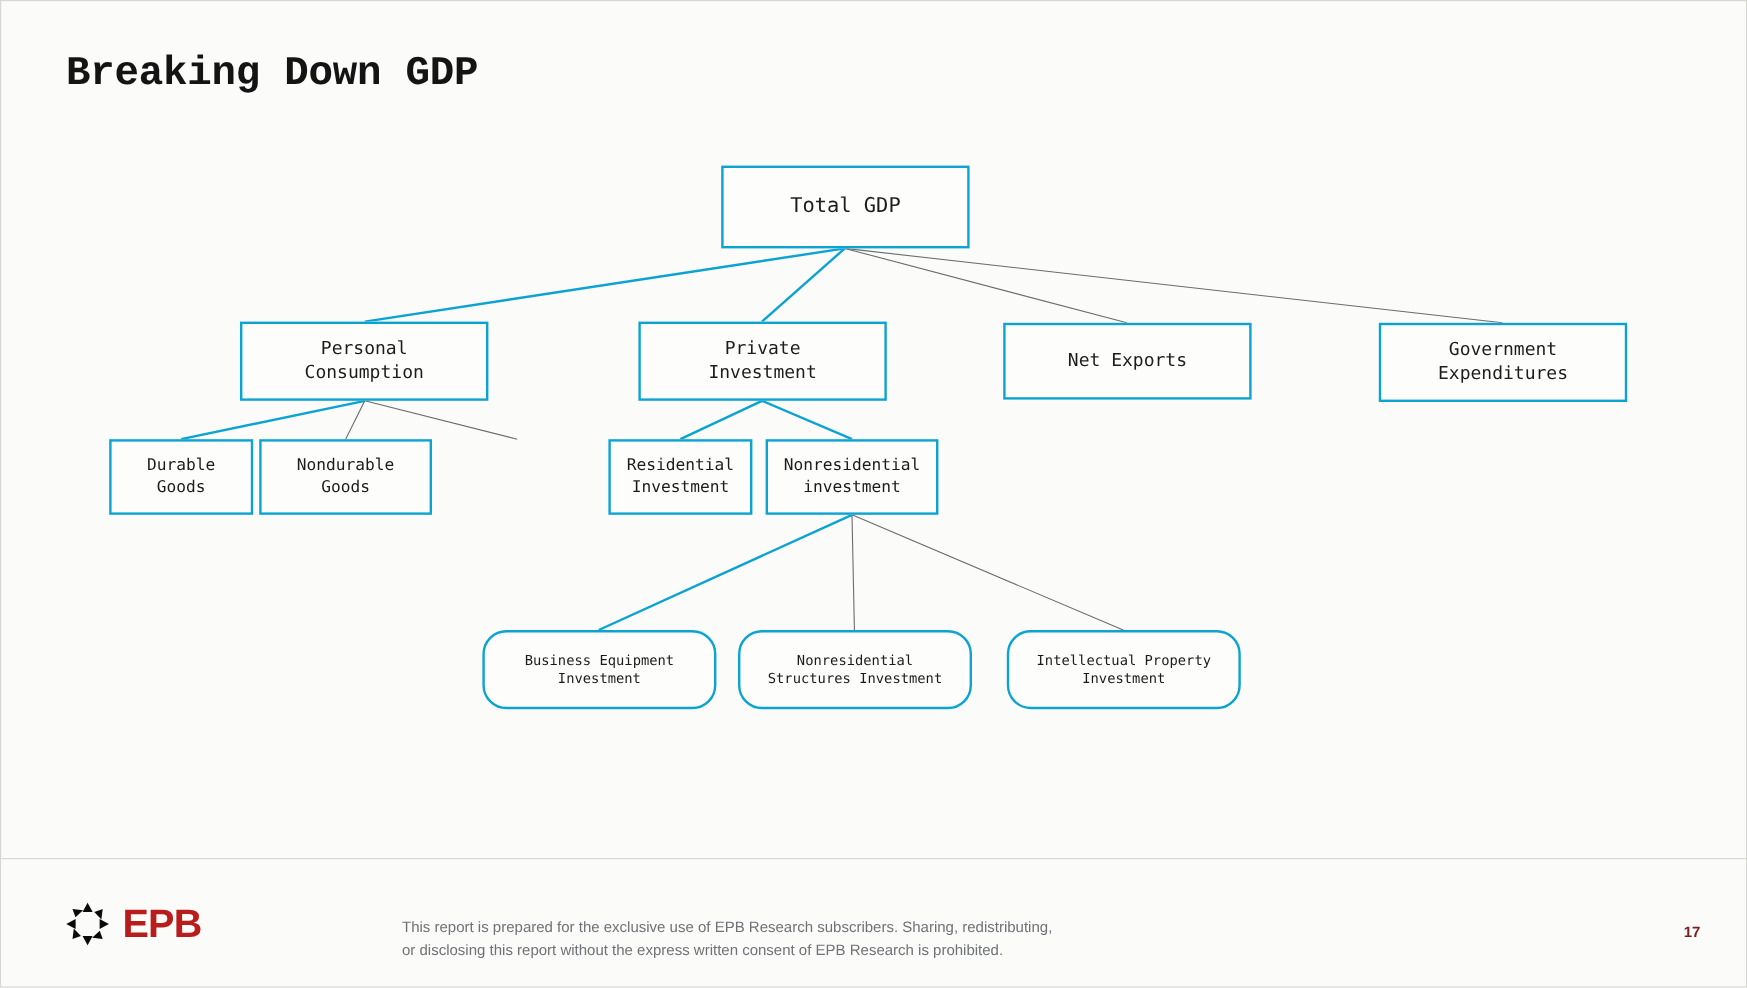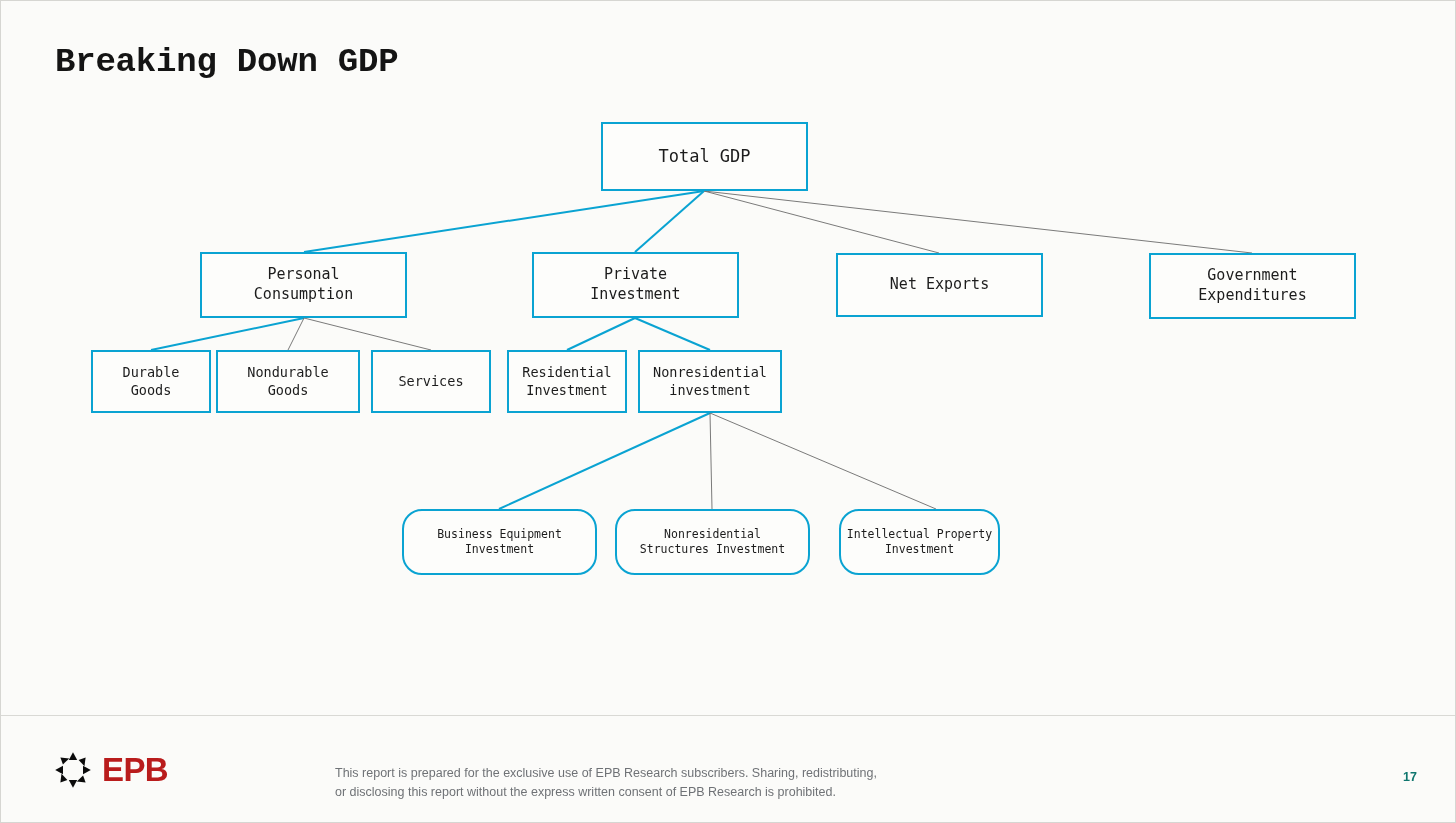--- a/index.html
+++ b/index.html
@@ -33,21 +33,21 @@
     font-weight: bold;
     letter-spacing: -0.2px;
     color: #141414;
     font-family: Liberation Mono, monospace;
   }
 
   
   .diagram {
     position: absolute;
     left: 0;
-    top: 0;
+    top: 16px;
     width: 1456px;
     height: 715px;
   }
   .connectors {
     position: absolute;
     left: 0;
     top: 0;
     width: 1456px;
     height: 715px;
     pointer-events: none;
@@ -122,21 +122,21 @@
   .source-dot {
     display: inline-block;
     margin: 0 7px;
     color: #8b8e92;
   }
   .page-number {
     position: absolute;
     right: 40px;
     top: 54px;
     font-size: 12.5px;
-    color: #0f766e;
+    color: #7f1d1d;
     font-weight: bold;
   }
 </style>
 </head>
 <body>
 
 <div class="slide">
 
   <div class="slide-title">Breaking Down GDP</div>
 
@@ -161,30 +161,29 @@
 Consumption</div>
       <div class="node lvl1" style="left: 531px; top: 251px; width: 207px; height: 66px;">Private
 Investment</div>
       <div class="node lvl1" style="left: 1148px; top: 252px; width: 207px; height: 66px;">Government
 Expenditures</div>
       <div class="node lvl1" style="left: 835px; top: 252px; width: 207px; height: 64px;">Net Exports</div>
       <div class="node lvl2" style="left: 90px; top: 349px; width: 120px; height: 63px;">Durable
 Goods</div>
       <div class="node lvl2" style="left: 215px; top: 349px; width: 144px; height: 63px;">Nondurable
 Goods</div>
-      <div class="node lvl2" style="left: 370px; top: 349px; width: 120px; height: 63px;">Services</div>
       <div class="node lvl2" style="left: 506px; top: 349px; width: 120px; height: 63px;">Residential
 Investment</div>
       <div class="node lvl2" style="left: 637px; top: 349px; width: 144px; height: 63px;">Nonresidential
 investment</div>
       <div class="node lvl3" style="left: 401px; top: 508px; width: 195px; height: 66px;">Business Equipment
 Investment</div>
       <div class="node lvl3" style="left: 614px; top: 508px; width: 195px; height: 66px;">Nonresidential
 Structures Investment</div>
-      <div class="node lvl3" style="left: 838px; top: 508px; width: 161px; height: 66px;">Intellectual Property
+      <div class="node lvl3" style="left: 838px; top: 508px; width: 195px; height: 66px;">Intellectual Property
 Investment</div>
     </div>
 
   <div class="footer">
 
     <div class="logo-wrap">
       <svg class="logo-mark" viewBox="0 0 40 40">
         <g fill="#0b0b0b">
           <polygon points="20,2.2 24.2,10.0 15.8,10.0"></polygon>
           <polygon points="32.6,7.4 31.5,16.2 25.6,9.9"></polygon>

